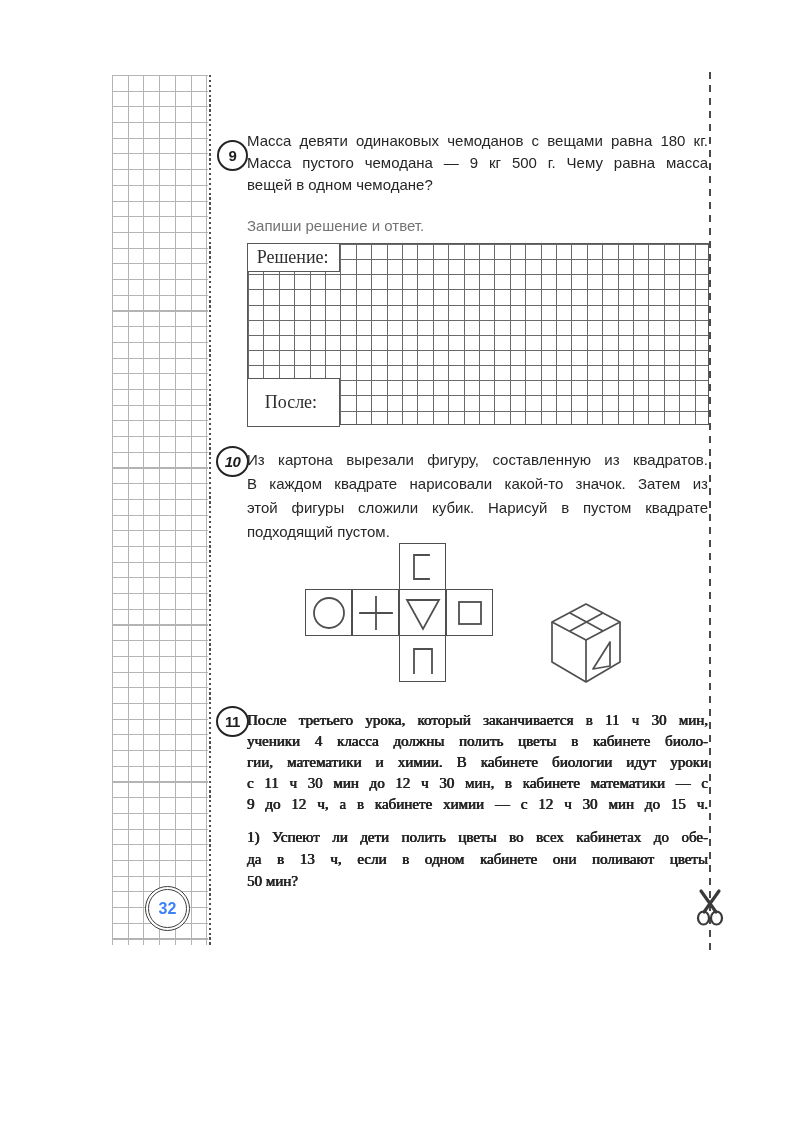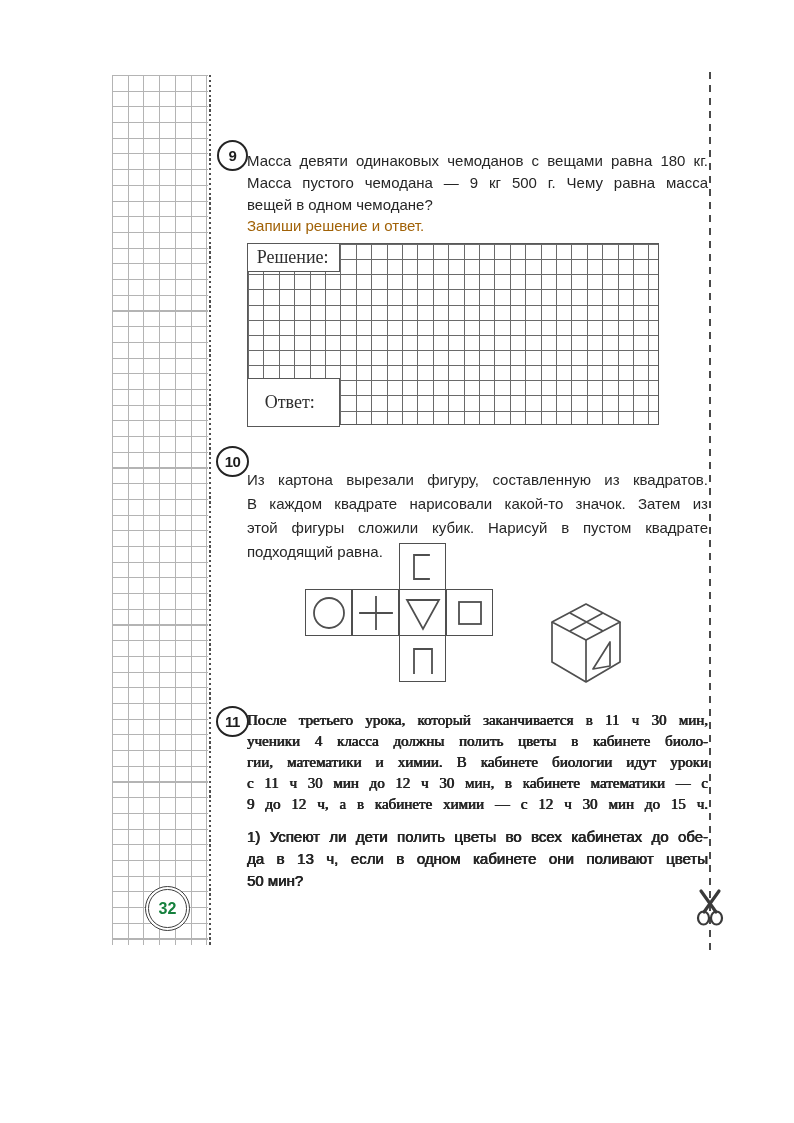--- a/index.html
+++ b/index.html
@@ -32,42 +32,42 @@
   
   .page-circle{
     position:absolute;left:145px;top:886px;width:43px;height:43px;
     border:1.6px solid #3d3d3d;border-radius:50%;
     display:flex;align-items:center;justify-content:center;
     background:#fff;
   }
   .page-circle::before{
     content:"";position:absolute;inset:2.2px;border:1.2px solid #3d3d3d;border-radius:50%;
   }
-  .page-circle span{font-size:16px;font-weight:bold;color:#15803d;}
+  .page-circle span{font-size:16px;font-weight:bold;color:#3b82f6;}
   
   .num-circle{
     position:absolute;width:27px;height:27px;border:2.4px solid #242424;border-radius:50%;
     display:flex;align-items:center;justify-content:center;background:#fff;
     font-weight:bold;font-size:15px;color:#1d1d1d;letter-spacing:-0.5px;
   }
   
   .tblock{position:absolute;left:247px;width:461px;}
   .tline{
     text-align:justify;text-align-last:justify;
     font-size:15px;white-space:normal;
   }
   .tline.last{text-align:right;text-align-last:left;}
   .lh22 .tline{line-height:22px;}
   .lh24 .tline{line-height:24px;}
   .lh21 .tline{line-height:21px;font-family:Liberation Serif, serif;}
   .bold-sim .tline{text-shadow:0.45px 0 0 currentColor, -0.25px 0 0 currentColor;}
-  .instruction{position:absolute;left:247px;top:217px;font-size:15px;color:#a16207;}
+  .instruction{position:absolute;left:247px;top:217px;font-size:15px;color:#737373;}
   
   .solution-box{
-    position:absolute;left:247px;top:243px;width:412px;height:182px;
+    position:absolute;left:247px;top:243px;width:462px;height:182px;
     border:1.3px solid #585858;box-sizing:border-box;
     background-image:
       repeating-linear-gradient(to right,#6a6a6a 0 1px,transparent 1px 15.4px),
       repeating-linear-gradient(to bottom,#6a6a6a 0 1px,transparent 1px 15.15px);
   }
   .label-box{
     position:absolute;background:#fff;box-sizing:border-box;
     border:1.3px solid #585858;
     font-family:"Liberation Serif", serif;font-size:18px;color:#2e2e2e;
     display:flex;align-items:center;
@@ -92,44 +92,44 @@
   <div class="margin-grid"></div>
   <div class="dotted-sep"></div>
 
   <div class="page-circle">
     <span>32</span>
   </div>
 
   <div class="num-circle" style="left:217px;top:140px;">
     <span>9</span>
   </div>
-  <div class="tblock lh22" style="top:150px;">
+  <div class="tblock lh22" style="top:130px;">
     <div class="tline">Масса девяти одинаковых чемоданов с вещами равна 180 кг.</div>
     <div class="tline">Масса пустого чемодана — 9 кг 500 г. Чему равна масса</div>
     <div class="tline last">вещей в одном чемодане?</div>
   </div>
   <div class="instruction">Запиши решение и ответ.</div>
 
   <div class="solution-box">
     <div class="label-box label-solution">
       <span>Решение:</span>
     </div>
     <div class="label-box label-answer">
-      <span>Ответ:</span>
-    </div>
-  </div>
-
-  <div class="num-circle" style="left:216px;top:446px;width:29px;">
+      <span>После:</span>
+    </div>
+  </div>
+
+  <div class="num-circle" style="left:216px;top:446px;width:29px;font-style:italic;">
     <span>10</span>
   </div>
-  <div class="tblock lh24" style="top:448px;margin-top:20px;">
+  <div class="tblock lh24" style="top:448px;">
     <div class="tline">Из картона вырезали фигуру, составленную из квадратов.</div>
     <div class="tline">В каждом квадрате нарисовали какой-то значок. Затем из</div>
     <div class="tline">этой фигуры сложили кубик. Нарисуй в пустом квадрате</div>
-    <div class="tline last">подходящий равна.</div>
+    <div class="tline last">подходящий пустом.</div>
   </div>
 
   <div class="figure">
 
     <div class="net-cell" style="left:152px;top:0;">
       <svg width="44" height="44" viewBox="0 0 44 44">
         <path class="ln" d="M28 10 L13 10 L13 34 L28 34"></path>
       </svg>
     </div>
 
@@ -178,21 +178,21 @@
   <div class="num-circle" style="left:216px;top:706px;width:29px;text-align:center;">
     <span>11</span>
   </div>
   <div class="tblock lh21 bold-sim" style="top:710px;">
     <div class="tline">После третьего урока, который заканчивается в 11 ч 30 мин,</div>
     <div class="tline">ученики 4 класса должны полить цветы в кабинете биоло-</div>
     <div class="tline">гии, математики и химии. В кабинете биологии идут уроки</div>
     <div class="tline">с 11 ч 30 мин до 12 ч 30 мин, в кабинете математики — с</div>
     <div class="tline">9 до 12 ч, а в кабинете химии — с 12 ч 30 мин до 15 ч.</div>
   </div>
-  <div class="tblock lh22 bold-sim" style="top:826px;">
+  <div class="tblock lh22 bold-sim" style="top:826px;font-family:Liberation Serif, serif;">
     <div class="tline">1) Успеют ли дети полить цветы во всех кабинетах до обе-</div>
     <div class="tline">да в 13 ч, если в одном кабинете они поливают цветы</div>
     <div class="tline last">50 мин?</div>
   </div>
 
   <div class="cut-line"></div>
   <div class="scissors">
     <svg width="32" height="40" viewBox="0 0 32 40">
       <g stroke="#3a3a3a" fill="none">
         <path d="M7 3 L22 24" stroke-width="3.2" stroke-linecap="round"></path>

